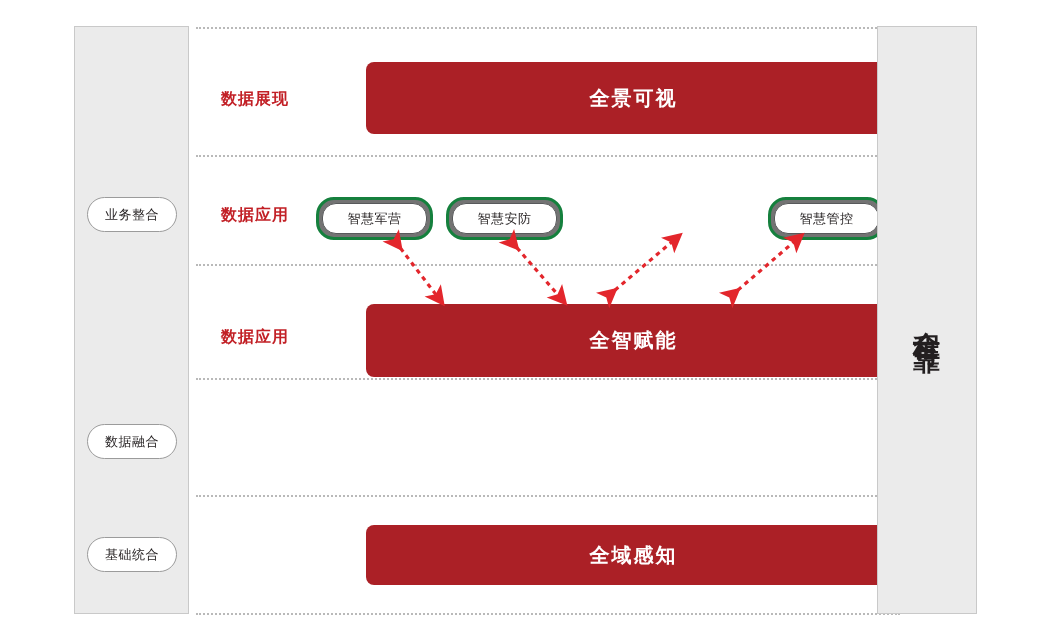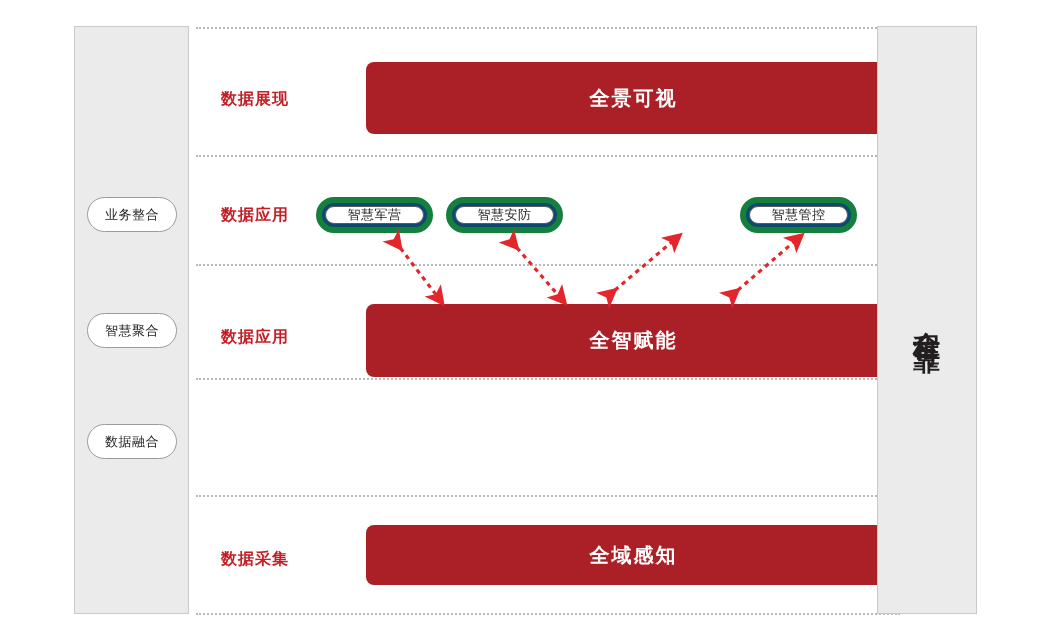--- a/index.html
+++ b/index.html
@@ -46,23 +46,23 @@
     position:absolute;left:318px;width:535px;
     background:#ab2026;border-radius:8px;
     display:flex;align-items:center;justify-content:center;
     color:#ffffff;font-size:20px;font-weight:bold;letter-spacing:2px;
     font-family:"DejaVu Sans","Liberation Sans",sans-serif;
     margin-left:48px;
   }
 
   
   .app-pill{
-    position:absolute;top:197px;width:117px;height:36px;
-    border:6px solid #15803d;border-radius:18px;
-    background:#0c4a6e;box-sizing:border-box;
+    position:absolute;top:197px;width:117px;height:43px;
+    border:3px solid #15803d;border-radius:18px;
+    background:#737373;box-sizing:border-box;
   }
   .app-pill .inner{
     position:absolute;left:3px;top:3px;right:3px;bottom:3px;
     border:1px solid #58595b;border-radius:14px;background:#ffffff;
     display:flex;align-items:center;justify-content:center;
     font-size:13px;color:#231f20;letter-spacing:.5px;
     font-family:"DejaVu Sans","Liberation Sans",sans-serif;
   }
 
   
@@ -84,54 +84,53 @@
 </head>
 <body>
 
 <div id="stage">
 
   <div class="left-panel"></div>
 
   <div class="cap-pill" style="top:197px">
       <span>业务整合</span>
     </div>
-  <div class="cap-pill" style="top:313px">
-      <span>智慧聚合</span>
-    </div>
   <div class="cap-pill" style="top:424px">
       <span>数据融合</span>
+    </div>
+  <div class="cap-pill" style="top:537px">
+      <span>基础统合</span>
     </div>
 
   <div class="divider" style="top:27px"></div>
   <div class="divider" style="top:155px"></div>
   <div class="divider" style="top:264px"></div>
   <div class="divider" style="top:378px"></div>
   <div class="divider" style="top:495px"></div>
   <div class="divider" style="top:613px"></div>
 
   <div class="stage-label" style="top:87px">数据展现</div>
   <div class="stage-label" style="top:203px">数据应用</div>
   <div class="stage-label" style="top:325px">数据应用</div>
-  <div class="stage-label" style="top:547px">数据采集</div>
 
   <div class="redbar" style="top:62px;height:72px">全景可视</div>
   <div class="redbar" style="top:304px;height:73px">全智赋能</div>
   <div class="redbar" style="top:525px;height:60px">全域感知</div>
 
   <div class="app-pill" style="left:316px">
     <div class="inner">
         <span>智慧军营</span>
       </div>
   </div>
   <div class="app-pill" style="left:446px">
     <div class="inner">
         <span>智慧安防</span>
       </div>
   </div>
-  <div class="app-pill" style="left:740px">
+  <div class="app-pill" style="left:768px">
     <div class="inner">
         <span>智慧管控</span>
       </div>
   </div>
 
   <svg class="arrows" viewBox="0 0 1051 636">
     <defs>
       <marker id="ahead" markerWidth="7" markerHeight="7" refX="2.6" refY="3.5" orient="auto" markerUnits="strokeWidth">
         <path d="M0.4,0.3 L6.6,3.5 L0.4,6.7 L1.9,3.5 Z" fill="#e3262c"></path>
       </marker>

